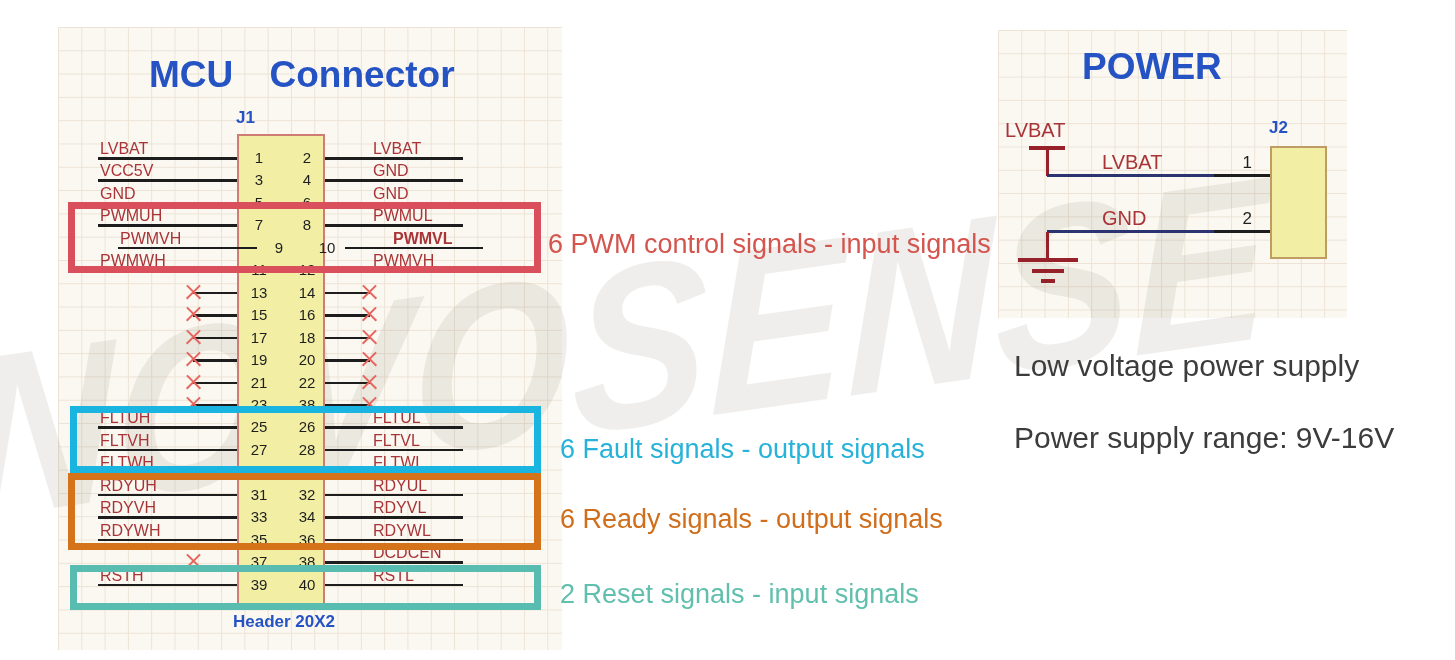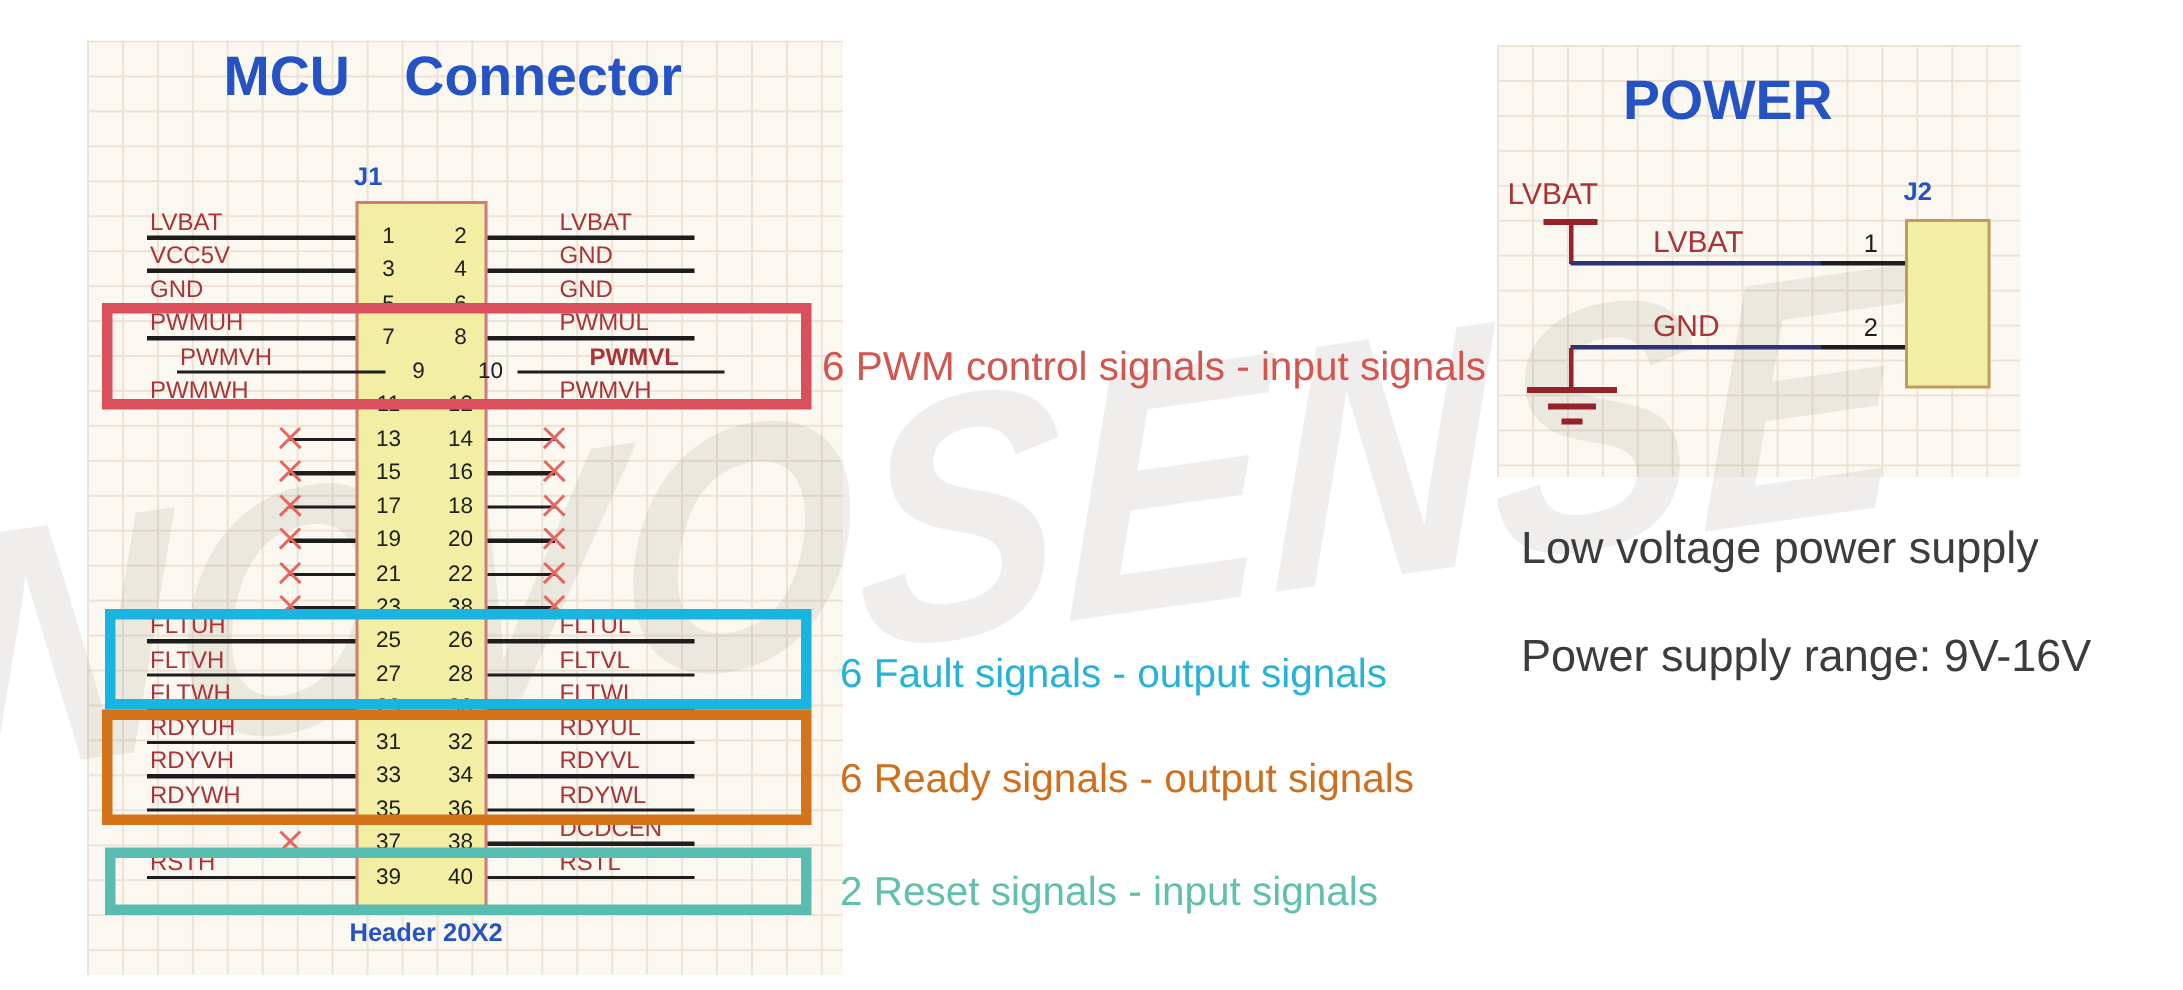--- a/index.html
+++ b/index.html
@@ -57,21 +57,21 @@
 
 <div class="page">
 
   <div class="grid" style="left:58px;top:27px;width:504px;height:623px;"></div>
   <div class="grid" style="left:998px;top:30px;width:349px;height:288px;"></div>
 
   <div class="watermark" style="left:-40px;top:230px;">NOVOSENSE</div>
 
   <div class="sch">
 
-    <div class="sch-title" style="left:149px;top:30px;word-spacing:26px;">MCU Connector</div>
+    <div class="sch-title" style="left:149px;top:54px;word-spacing:26px;">MCU Connector</div>
 
     <div class="refdes" style="left:236px;top:108px;">J1</div>
 
     <div class="conn-body j1-body" style="left:237px;top:134px;width:88px;height:472px;"></div>
 
     <div class="refdes" style="left:233px;top:612px;">Header 20X2</div>
 
     <div id="mcu-rows">
         <div class="pin-row" style="top: 140px;">
     <span class="net-label left" style="left: 100px;">LVBAT</span>

